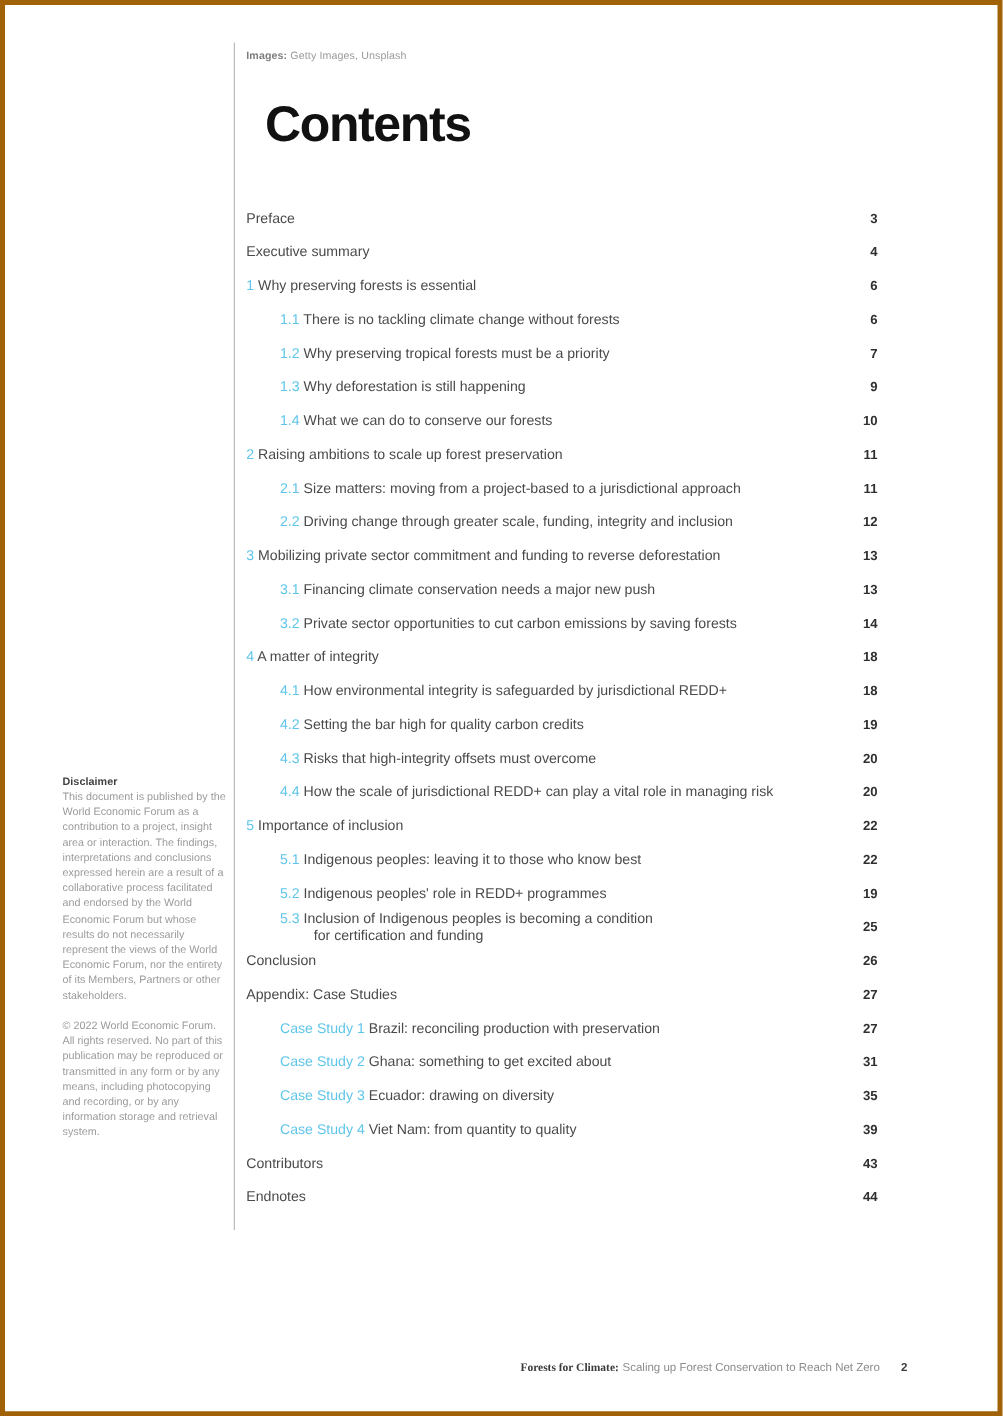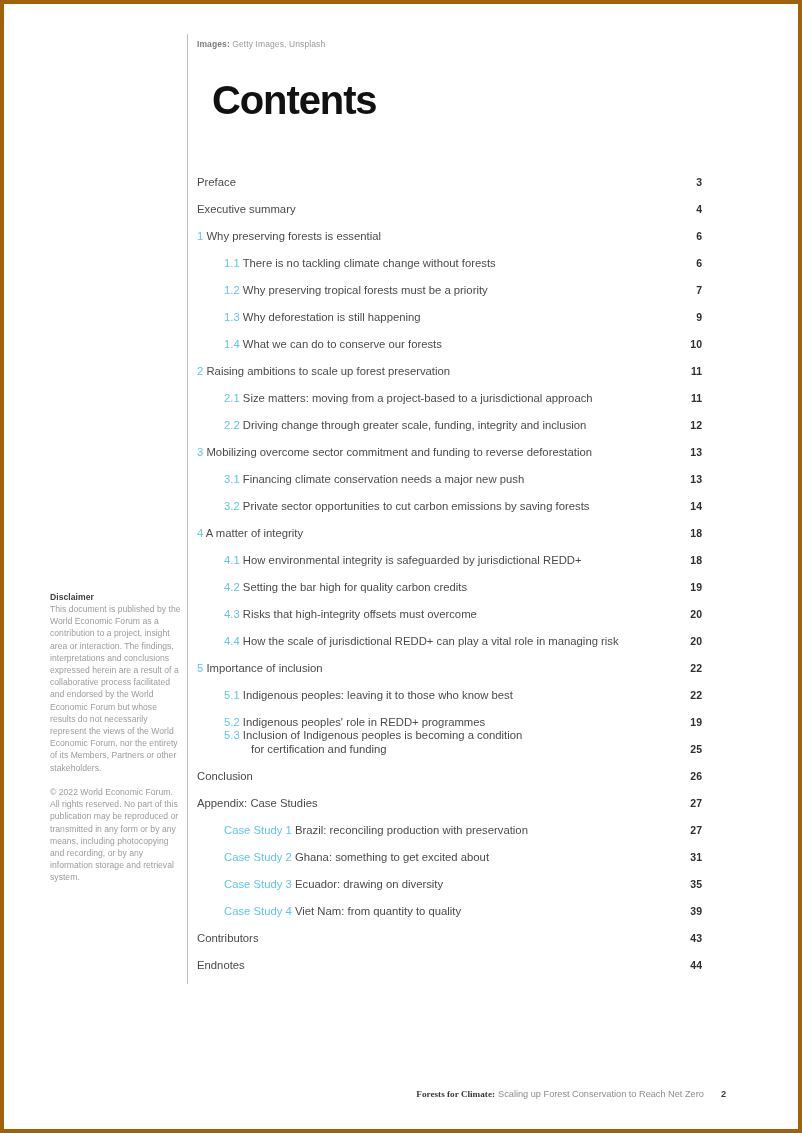--- a/index.html
+++ b/index.html
@@ -65,21 +65,21 @@
   
   .toc {
     position: absolute;
     left: 193px;
     top: 158px;
     width: 505px;
   }
   .toc-row {
     position: relative;
     display: flex;
-    align-items: flex-end;
+    align-items: center;
     min-height: 27px;
   }
   .toc-row .txt {
     flex: 1 1 auto;
     font-size: 11.3px;
     color: #4a4a4a;
     line-height: 13.5px;
     padding-right: 20px;
   }
   .toc-row .num {
@@ -96,21 +96,21 @@
   }
 
   .lvl-0 .txt { padding-left: 0px; }
   .lvl-1 .txt { padding-left: 27px; }
   .indent-2nd { display: block; padding-left: 27px; }
 
   
   .sidebar {
     position: absolute;
     left: 46px;
-    top: 588px;
+    top: 616px;
     width: 131px;
   }
   .sidebar h4 {
     margin: 0 0 1px 0;
     font-size: 8.6px;
     font-weight: bold;
     color: #3f3f3f;
     letter-spacing: 0.05px;
   }
   .sidebar p {
@@ -196,21 +196,21 @@
       </div>
       <div class="toc-row lvl-1">
         <div class="txt"><span class="sec">2.1</span> <span>Size matters: moving from a project-based to a jurisdictional approach</span></div>
         <div class="num">11</div>
       </div>
       <div class="toc-row lvl-1">
         <div class="txt"><span class="sec">2.2</span> <span>Driving change through greater scale, funding, integrity and inclusion</span></div>
         <div class="num">12</div>
       </div>
       <div class="toc-row lvl-0">
-        <div class="txt"><span class="sec">3</span> <span>Mobilizing overcome sector commitment and funding to reverse deforestation</span></div>
+        <div class="txt"><span class="sec">3</span> <span>Mobilizing private sector commitment and funding to reverse deforestation</span></div>
         <div class="num">13</div>
       </div>
       <div class="toc-row lvl-1">
         <div class="txt"><span class="sec">3.1</span> <span>Financing climate conservation needs a major new push</span></div>
         <div class="num">13</div>
       </div>
       <div class="toc-row lvl-1">
         <div class="txt"><span class="sec">3.2</span> <span>Private sector opportunities to cut carbon emissions by saving forests</span></div>
         <div class="num">14</div>
       </div>

